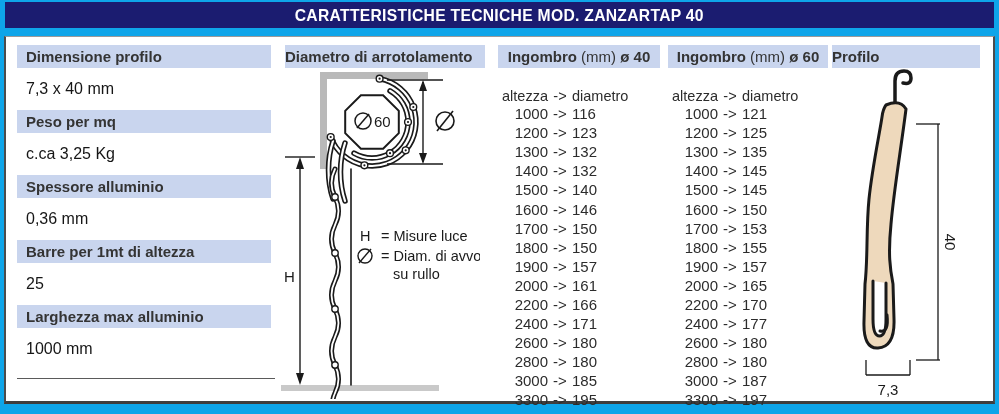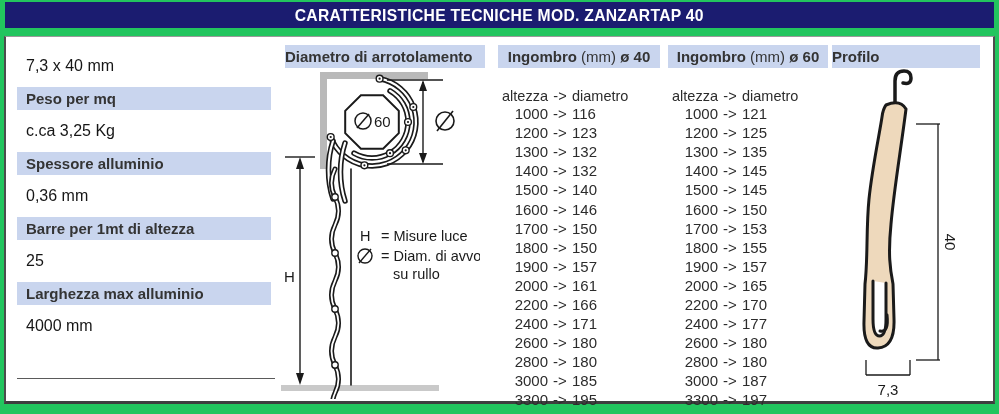--- a/index.html
+++ b/index.html
@@ -1,16 +1,16 @@
 <!DOCTYPE html>
 <html><head>
 <meta charset="utf-8">
 <style>
   html,body{margin:0;padding:0;background:#fff;}
-  .page{position:relative;width:999px;height:414px;background:#22c55e;overflow:hidden;
+  .page{position:relative;width:999px;height:414px;background:#0ea5e9;overflow:hidden;
         font-family:"Liberation Sans",sans-serif;}
   .titlebar{position:absolute;left:5px;top:2px;right:5px;height:26px;
             background:var(--navy,#1b1c70);color:#fff;display:flex;align-items:center;justify-content:center;}
   .titlebar span{font-size:16.5px;font-weight:bold;letter-spacing:.3px;transform:scaleX(.95);white-space:nowrap;}
   .content{position:absolute;left:4px;top:36px;width:991px;height:368px;background:#fff;
            border-top:1px solid #9a9a9a;border-left:2px solid #4c4c4c;border-right:2px solid #4c4c4c;
            border-bottom:3px solid #3e3e3e;box-sizing:border-box;}
   .bar{position:absolute;height:23px;line-height:23px;background:var(--barblue,#c9d5ee);
        font-size:15px;font-weight:bold;color:#343434;padding-left:0;box-sizing:border-box;
        white-space:nowrap;top:8px;}
@@ -45,29 +45,30 @@
 
 <div class="page" style="--navy: #1b1c70; --barblue: #c9d5ee; --drawing: #1a1a1a; --bracket-gray: #b9b9b9; --floor-gray: #c9c9c9; --slat-beige: #eed9bc;">
 
   <div class="titlebar">
     <span>CARATTERISTICHE TECNICHE MOD. ZANZARTAP 40</span>
   </div>
 
   <div class="content">
 
     <div class="specs">
+      <div class="spec-bar">Dimensione profilo</div>
       <div class="spec-val">7,3 x 40 mm</div>
       <div class="spec-bar">Peso per mq</div>
       <div class="spec-val">c.ca 3,25 Kg</div>
       <div class="spec-bar">Spessore alluminio</div>
       <div class="spec-val">0,36 mm</div>
       <div class="spec-bar">Barre per 1mt di altezza</div>
       <div class="spec-val">25</div>
       <div class="spec-bar">Larghezza max alluminio</div>
-      <div class="spec-val">4000 mm</div>
+      <div class="spec-val">1000 mm</div>
       <div class="spec-underline"></div>
     </div>
 
     <div class="bar diagram-title">Diametro di arrotolamento</div>
 
     <svg class="diagram-svg" width="205" height="330" viewBox="0 0 205 330">
 
       <path d="M48.5,100 L48.5,6.5 L153,6.5" fill="none" stroke="#b9b9b9" stroke-width="7"></path>
 
       <rect x="6" y="316" width="158" height="6" fill="#c9c9c9"></rect>

